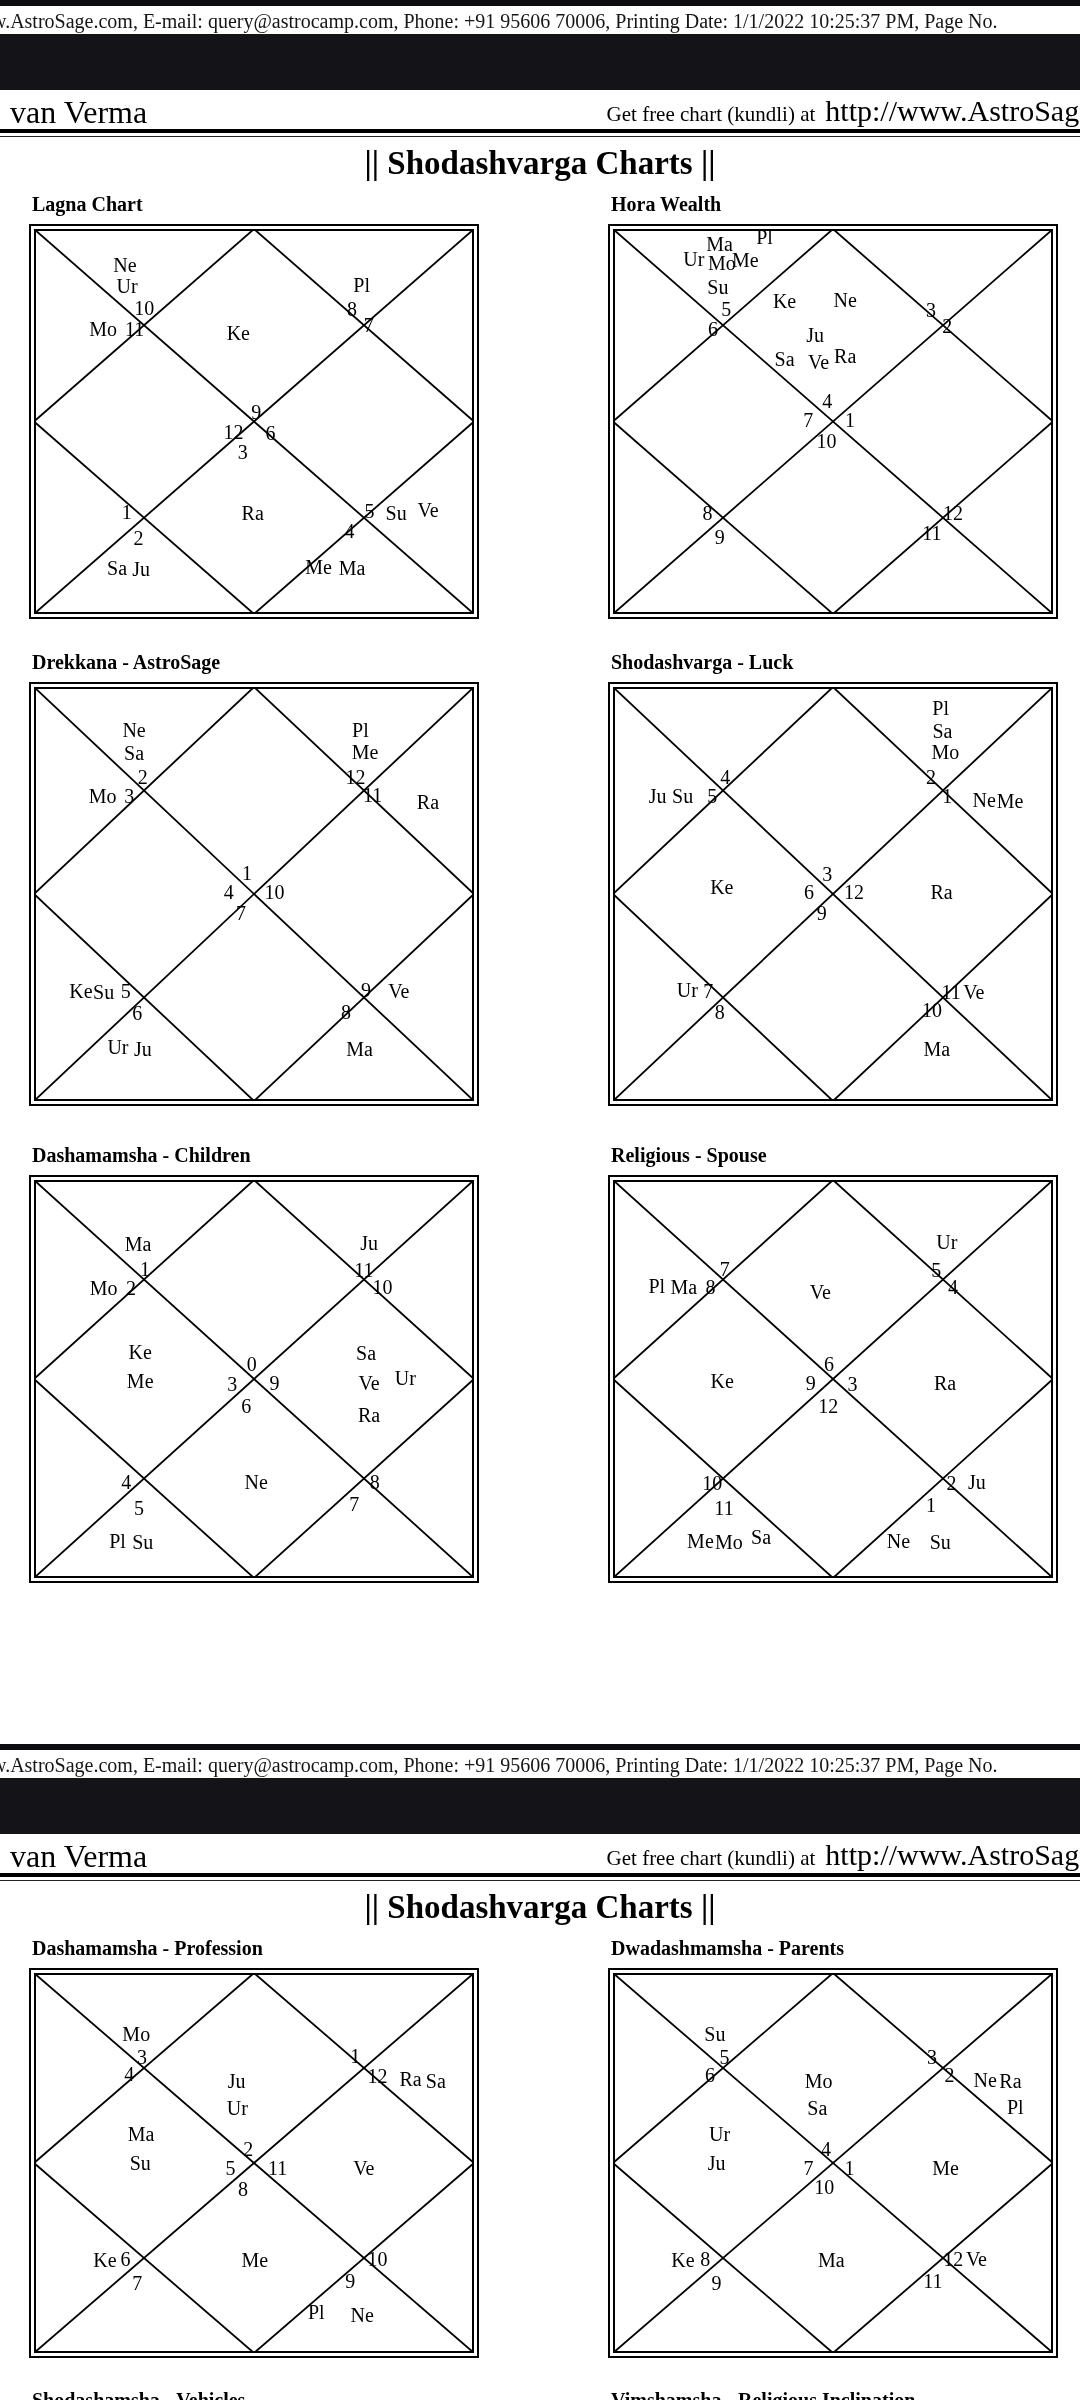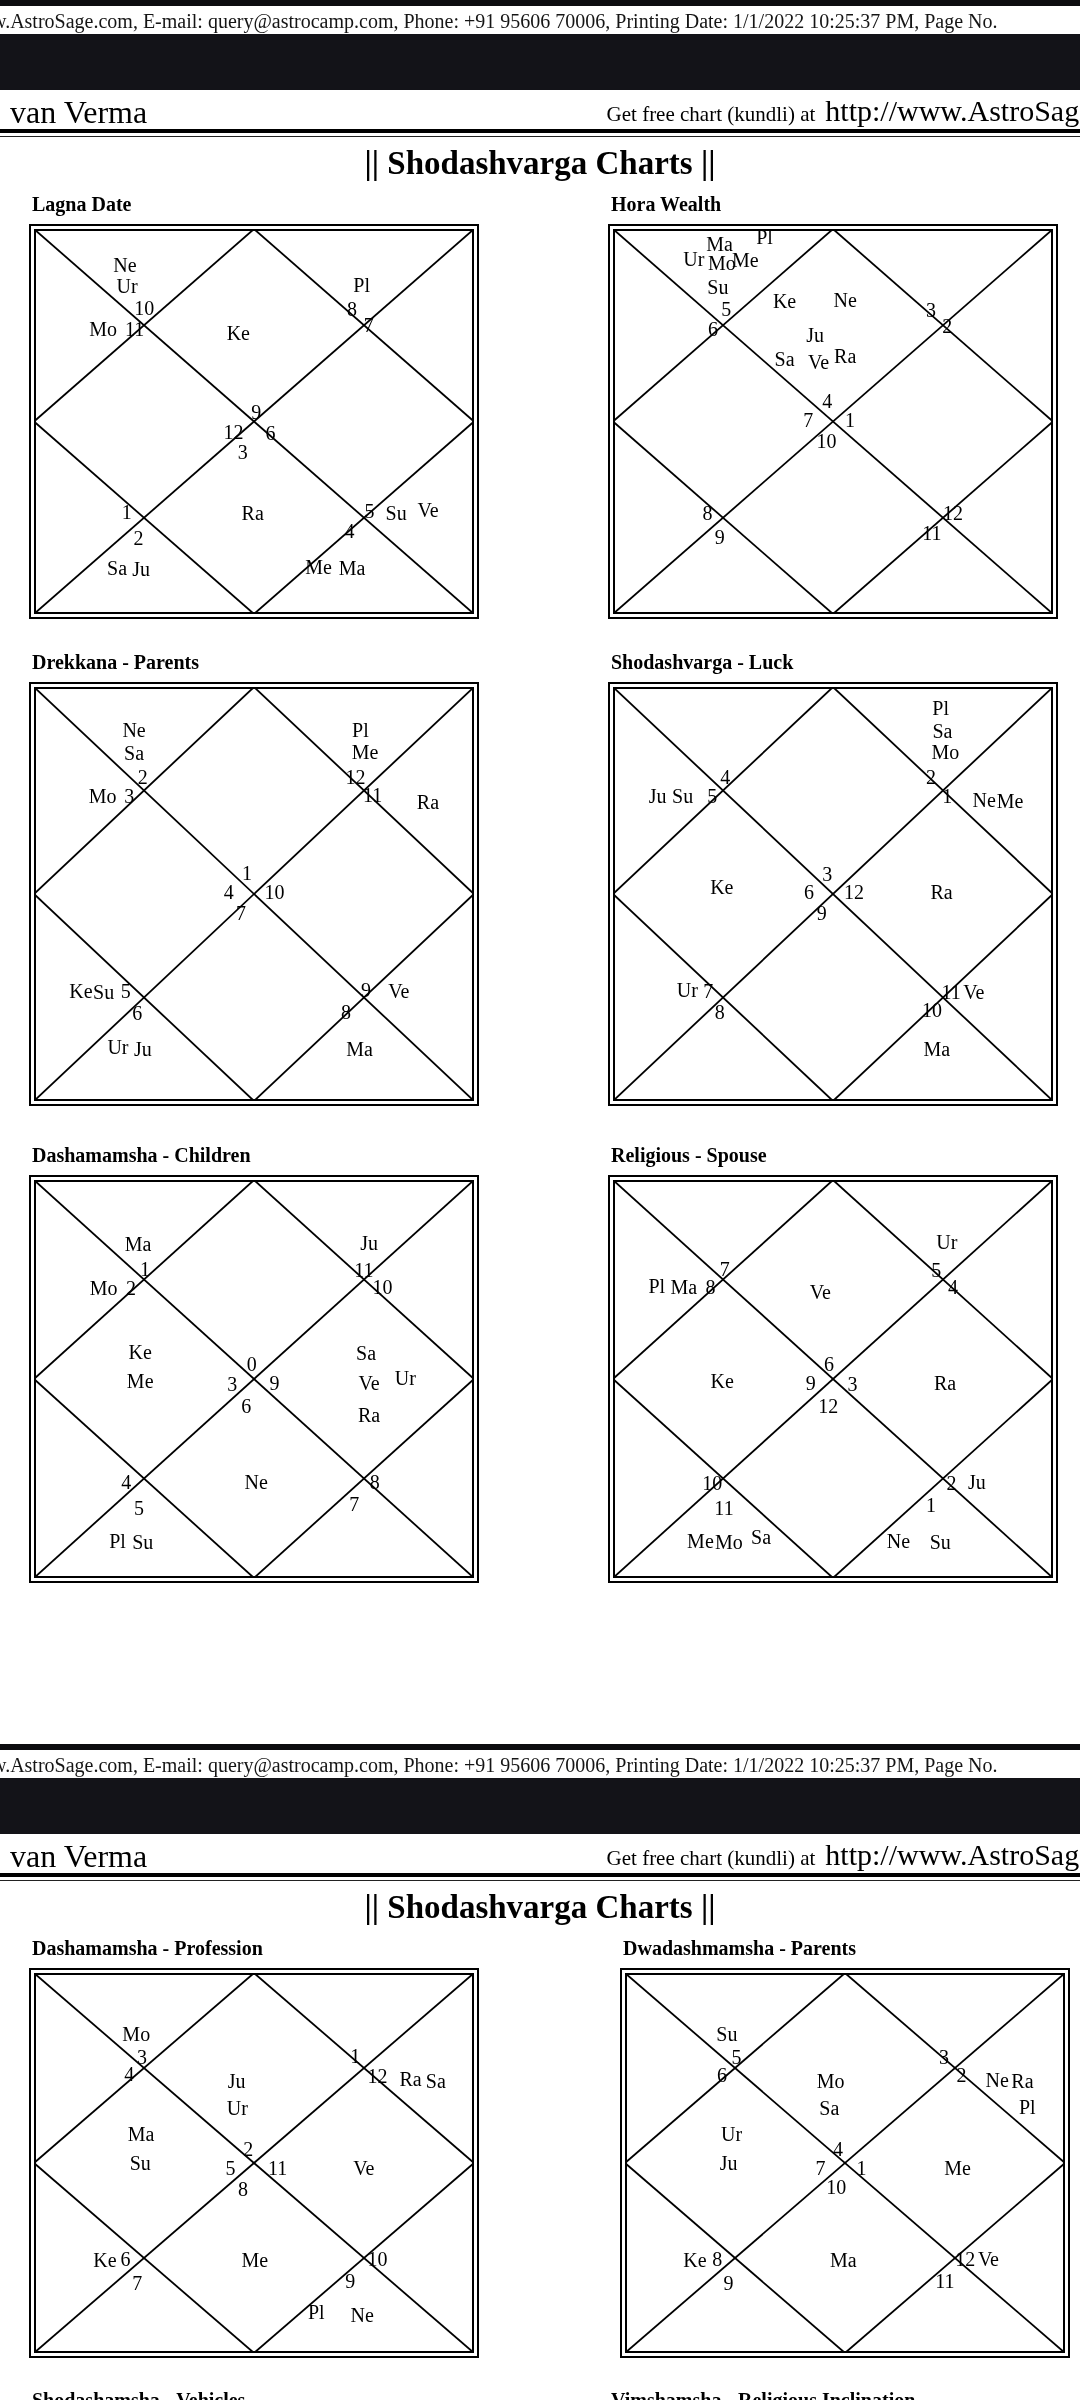--- a/index.html
+++ b/index.html
@@ -66,21 +66,21 @@
         <span class="url">http://www.AstroSage.</span>
       </span>
     </div>
     <div class="rule-thick" style="top:1873px;"></div>
     <div class="rule-thin" style="top:1880px;"></div>
     <div class="section-title" style="top:1889px;">|| Shodashvarga Charts ||</div>
   </div>
 
   <div id="charts-layer">
       <div class="chart" style="left: 29px; top: 224px; width: 450px; height: 395px;">
-        <div class="chart-title">Lagna Date</div>
+        <div class="chart-title">Lagna Chart</div>
         <div class="chart-outer"></div>
         <div class="chart-inner">
           <span class="cell-label" style="left: 20.4%; top: 8.9%;">Ne</span>
           <span class="cell-label" style="left: 20.9%; top: 14.4%;">Ur</span>
           <span class="cell-label" style="left: 24.8%; top: 20.3%;">10</span>
           <span class="cell-label" style="left: 15.4%; top: 25.6%;">Mo</span>
           <span class="cell-label" style="left: 22.6%; top: 25.6%;">11</span>
           <span class="cell-label" style="left: 46.4%; top: 26.8%;">Ke</span>
           <span class="cell-label" style="left: 74.7%; top: 14.2%;">Pl</span>
           <span class="cell-label" style="left: 72.5%; top: 20.5%;">8</span>
@@ -142,21 +142,21 @@
         <svg class="chart-svg" viewBox="0 0 100 100" preserveAspectRatio="none">
           <line x1="0" y1="0" x2="100" y2="100"></line>
           <line x1="100" y1="0" x2="0" y2="100"></line>
           <line x1="50" y1="0" x2="0" y2="50"></line>
           <line x1="0" y1="50" x2="50" y2="100"></line>
           <line x1="50" y1="100" x2="100" y2="50"></line>
           <line x1="100" y1="50" x2="50" y2="0"></line>
         </svg>
       </div>
       <div class="chart" style="left: 29px; top: 682px; width: 450px; height: 424px;">
-        <div class="chart-title">Drekkana - Parents</div>
+        <div class="chart-title">Drekkana - AstroSage</div>
         <div class="chart-outer"></div>
         <div class="chart-inner">
           <span class="cell-label" style="left: 22.5%; top: 10.1%;">Ne</span>
           <span class="cell-label" style="left: 22.5%; top: 15.5%;">Sa</span>
           <span class="cell-label" style="left: 24.5%; top: 21.4%;">2</span>
           <span class="cell-label" style="left: 15.3%; top: 26.1%;">Mo</span>
           <span class="cell-label" style="left: 21.4%; top: 26.1%;">3</span>
           <span class="cell-label" style="left: 74.4%; top: 9.9%;">Pl</span>
           <span class="cell-label" style="left: 75.5%; top: 15.3%;">Me</span>
           <span class="cell-label" style="left: 73.3%; top: 21.4%;">12</span>
@@ -331,21 +331,21 @@
         </div>
         <svg class="chart-svg" viewBox="0 0 100 100" preserveAspectRatio="none">
           <line x1="0" y1="0" x2="100" y2="100"></line>
           <line x1="100" y1="0" x2="0" y2="100"></line>
           <line x1="50" y1="0" x2="0" y2="50"></line>
           <line x1="0" y1="50" x2="50" y2="100"></line>
           <line x1="50" y1="100" x2="100" y2="50"></line>
           <line x1="100" y1="50" x2="50" y2="0"></line>
         </svg>
       </div>
-      <div class="chart" style="left: 608px; top: 1968px; width: 450px; height: 390px; margin-left: 12px;">
+      <div class="chart" style="left: 608px; top: 1968px; width: 450px; height: 390px;">
         <div class="chart-title">Dwadashmamsha - Parents</div>
         <div class="chart-outer"></div>
         <div class="chart-inner">
           <span class="cell-label" style="left: 22.9%; top: 15.6%;">Su</span>
           <span class="cell-label" style="left: 25.1%; top: 21.8%;">5</span>
           <span class="cell-label" style="left: 21.8%; top: 26.7%;">6</span>
           <span class="cell-label" style="left: 46.7%; top: 28.2%;">Mo</span>
           <span class="cell-label" style="left: 46.4%; top: 35.4%;">Sa</span>
           <span class="cell-label" style="left: 72.7%; top: 21.8%;">3</span>
           <span class="cell-label" style="left: 76.7%; top: 26.7%;">2</span>

